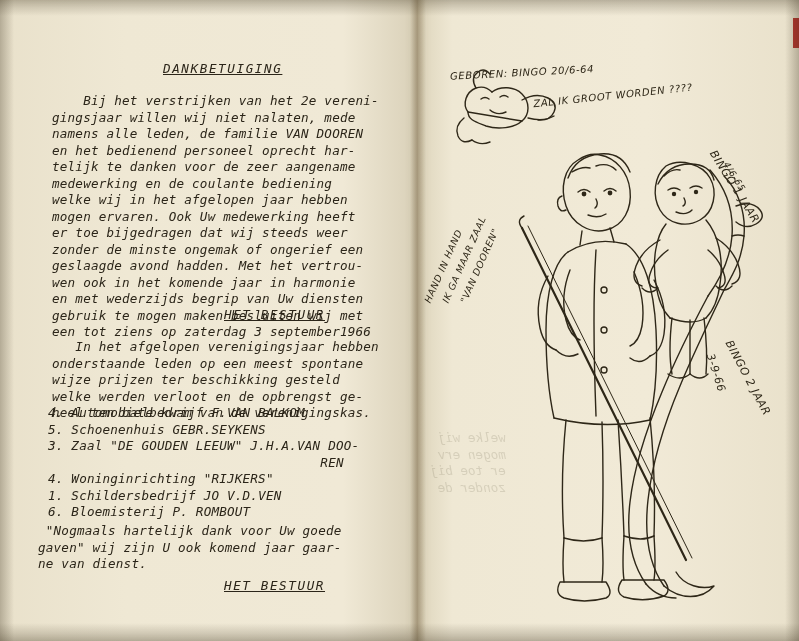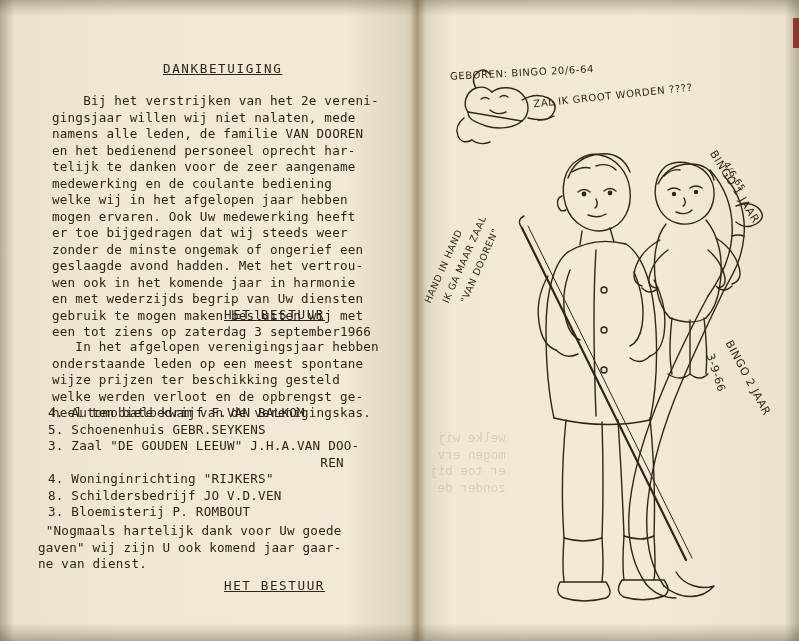--- a/index.html
+++ b/index.html
@@ -7,20 +7,21 @@
     padding: 0;
     background: #3a3a38;
   }
   #page {
     position: relative;
     width: 799px;
     height: 641px;
     overflow: hidden;
     background: #eab308;
     font-family: "DejaVu Sans Mono", monospace;
+    font-style: italic;
   }
   
   .sheet {
     position: absolute;
     top: 0;
     height: 641px;
     background: #ece4cf;
   }
   .sheet.left {
     left: 0;
@@ -158,22 +159,22 @@
 onderstaande leden op een meest spontane
 wijze prijzen ter beschikking gesteld
 welke werden verloot en de opbrengst ge-
 heel ten bate kwam van de verenigingskas.</div>
 
   <div class="typed" id="list-block"><span>4. Automobielbedrijf F.VAN BALKOM</span>
 <span>5. Schoenenhuis GEBR.SEYKENS</span>
 <span>3. Zaal "DE GOUDEN LEEUW" J.H.A.VAN DOO-</span>
 <span>                                   REN</span>
 <span>4. Woninginrichting "RIJKERS"</span>
-<span>8. Schildersbedrijf JO V.D.VEN</span>
-<span>3. Bloemisterij P. ROMBOUT</span></div>
+<span>1. Schildersbedrijf JO V.D.VEN</span>
+<span>6. Bloemisterij P. ROMBOUT</span></div>
 
   <div class="typed" id="body-3"> "Nogmaals hartelijk dank voor Uw goede
 gaven" wij zijn U ook komend jaar gaar-
 ne van dienst.</div>
   <div class="typed heading" id="title-bestuur2">HET BESTUUR</div>
 
   <div class="ghost" id="ghost-right">welke wij
 mogen erv
 er toe bij
 zonder de</div>

